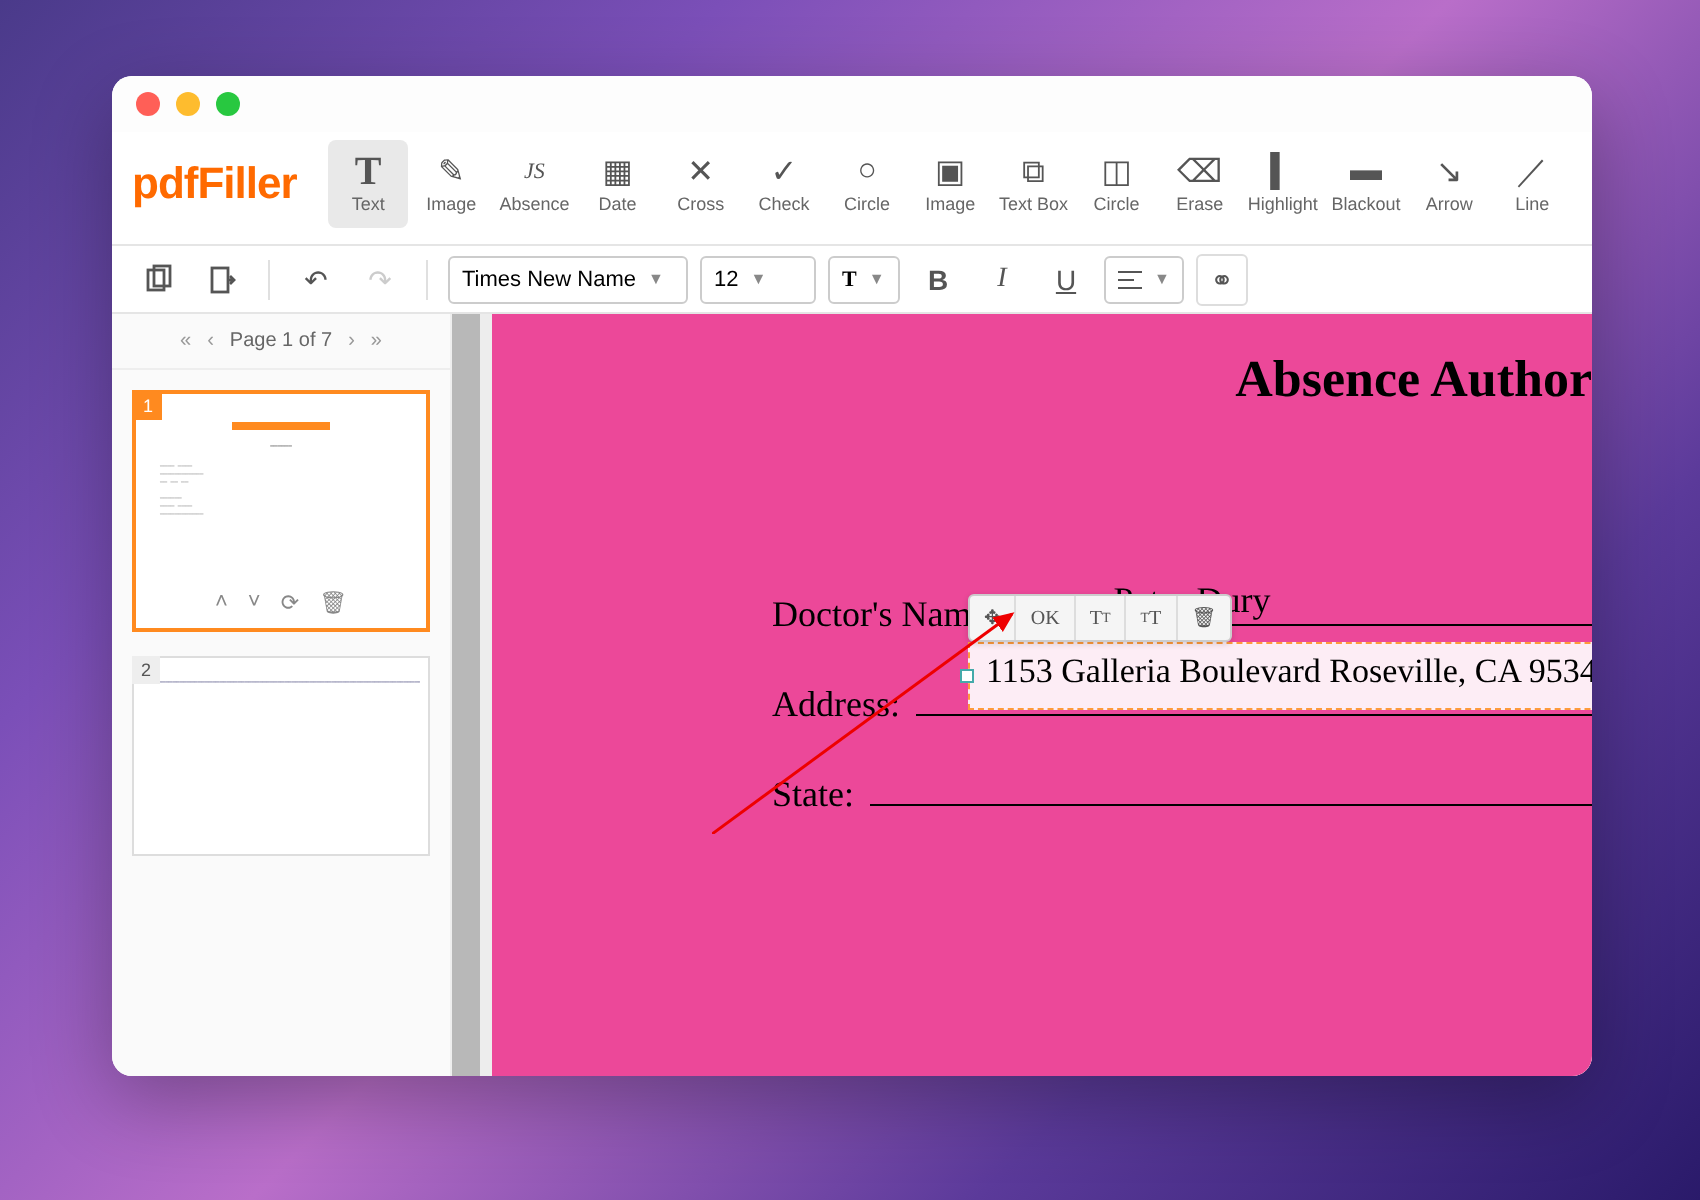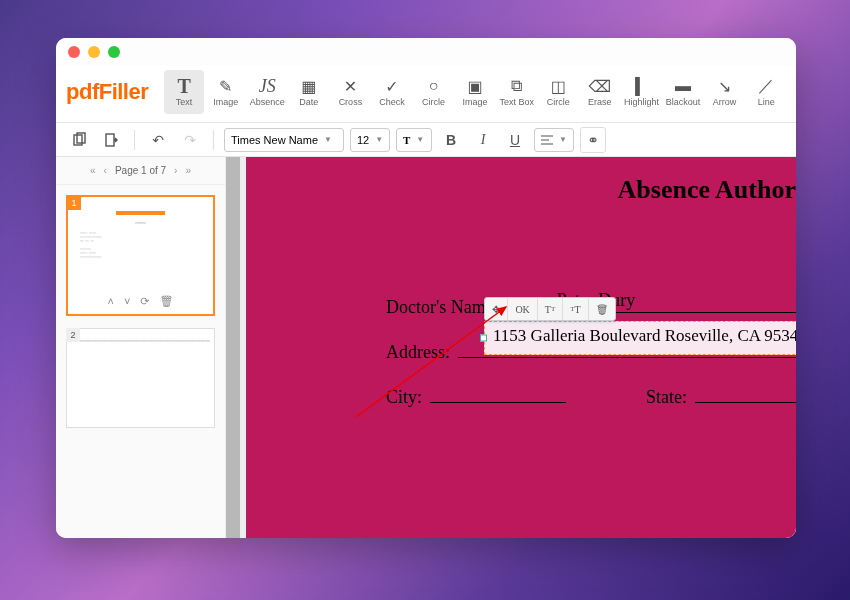--- a/index.html
+++ b/index.html
@@ -63,21 +63,21 @@
     background:#ff8a1f; color:#fff;
   }
   .thumb.p2 .num{background:#eee;color:#555;}
   .thumb-inner{height:90px; font-size:3px; line-height:4px; color:#bbb; padding:6px 8px; overflow:hidden;}
   .thumb-inner .bar{height:4px;background:#ff8a1f;width:40%;margin:4px auto 6px;}
   .thumb-ctrl{display:flex;justify-content:center;gap:10px;padding:4px 0 2px;color:#888;font-size:11px;}
   .thumb-ctrl span{cursor:pointer;}
   .docwrap{flex:1; background:#ededed; position:relative; overflow:hidden;}
   .scrollgutter{position:absolute;left:0;top:0;bottom:0;width:14px;background:#b8b8b8;}
   .page{
-    position:absolute; left:20px; top:0; right:0; bottom:0; background:#be185d; padding:24px 0 0 140px;
+    position:absolute; left:20px; top:0; right:0; bottom:0; background:#ec4899; padding:24px 0 0 140px;
     font-family: "Times New Roman", serif; color:#000;
   }
   .doctitle{position:absolute; top:18px; right:0; font-size:26px; font-weight:700;}
   .field{display:flex;align-items:baseline;margin-bottom:20px;font-size:18px;}
   .field .flabel{white-space:nowrap;}
   .field .line{flex:1;border-bottom:1.5px solid #000;margin-left:8px;position:relative;height:20px;}
   .field .val{position:absolute;left:6px;bottom:1px;}
   .row2{display:flex;gap:80px;}
   .row2 .field{flex:1;}
   .textbox{
@@ -114,21 +114,21 @@
           <span style="font-family:serif;font-size:20px;font-weight:bold;">T</span>
         </div>
         <div class="lbl">Text</div>
       </div>
       <div class="tool">
         <div class="ic">✎</div>
         <div class="lbl">Image</div>
       </div>
       <div class="tool">
         <div class="ic">
-          <span style="font-family:serif;font-size:18px;font-style:italic;">JS</span>
+          <span style="font-family:serif;font-size:11px;font-style:italic;">JS</span>
         </div>
         <div class="lbl">Absence</div>
       </div>
       <div class="tool">
         <div class="ic">▦</div>
         <div class="lbl">Date</div>
       </div>
       <div class="tool">
         <div class="ic">✕</div>
         <div class="lbl">Cross</div>
@@ -189,21 +189,21 @@
         </svg>
       </div>
     <div class="sb-div"></div>
     <div class="sb-btn">↶</div>
     <div class="sb-btn" style="color:#ccc;">↷</div>
     <div class="sb-div"></div>
     <div class="sel" style="width:120px;">
         <span>Times New Name</span>
         <span class="caret">▼</span>
       </div>
-    <div class="sel" style="width:40px;">
+    <div class="sel" style="width:58px;">
         <span>12</span>
         <span class="caret">▼</span>
       </div>
     <div class="sel" style="width:36px;">
         <span style="font-family:serif;font-weight:bold;">T</span>
         <span class="caret">▼</span>
       </div>
     <div class="sb-btn">
         <b>B</b>
       </div>
@@ -270,24 +270,20 @@
               <span class="val">Peter Dury</span>
             </div>
         </div>
 
         <div class="field">
           <span class="flabel">Address:</span>
           <div class="line"></div>
         </div>
 
         <div class="row2">
-          <div class="field" style="flex:1.2;">
-            <span class="flabel">City:</span>
-            <div class="line"></div>
-          </div>
           <div class="field" style="flex:1;">
             <span class="flabel">State:</span>
             <div class="line"></div>
           </div>
         </div>
 
         <div style="height:40px;"></div>
 
 
         <div class="textbox">

